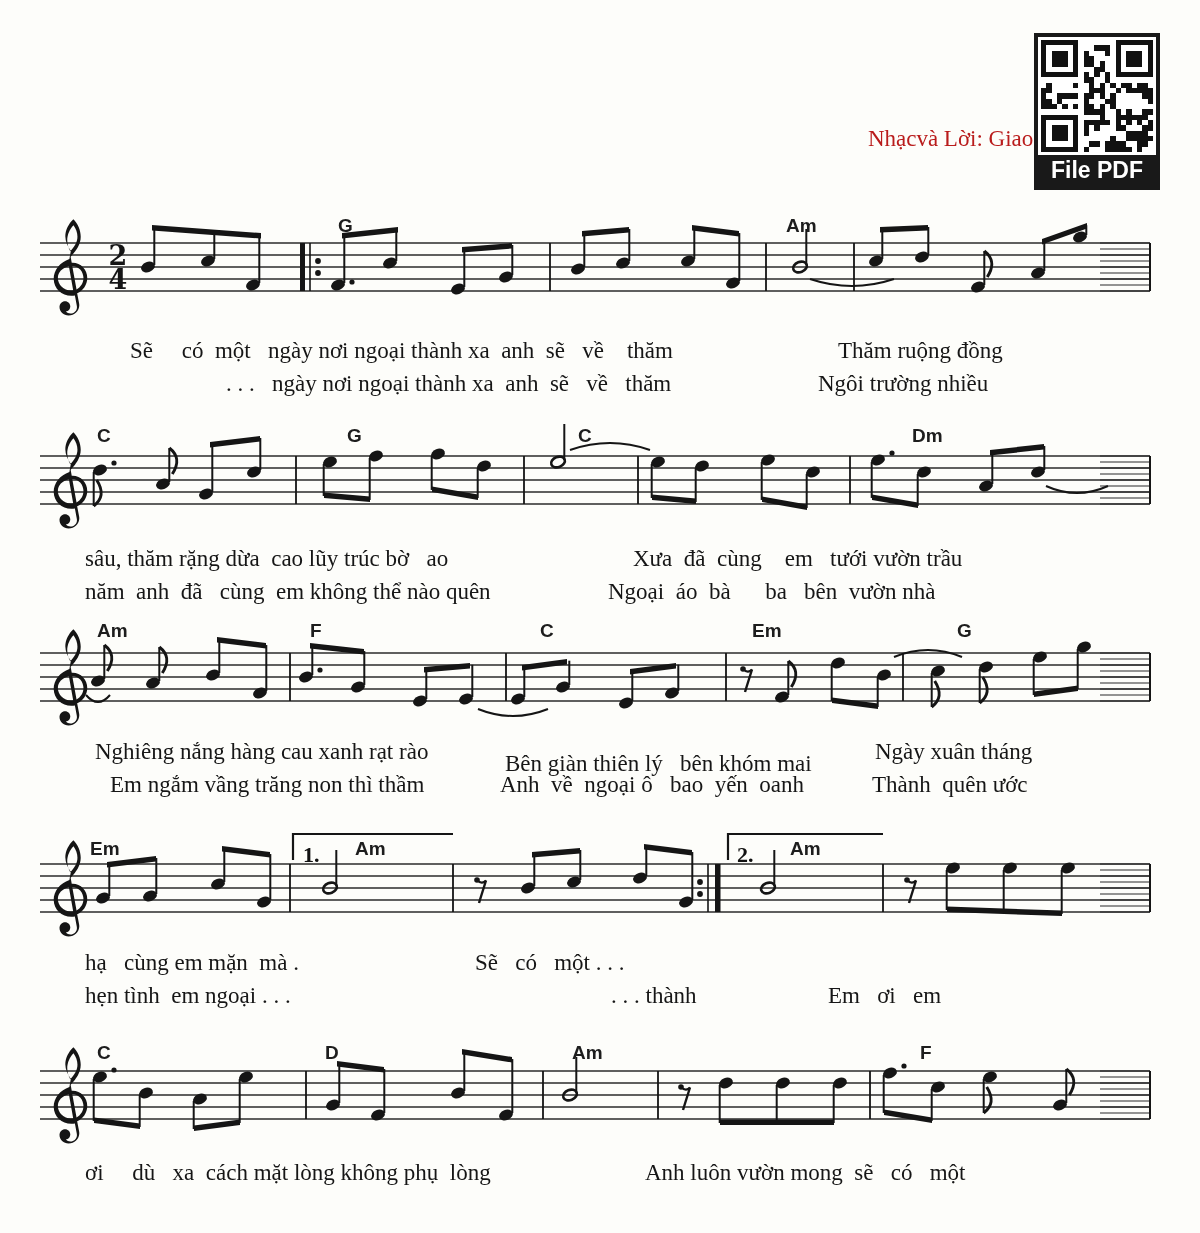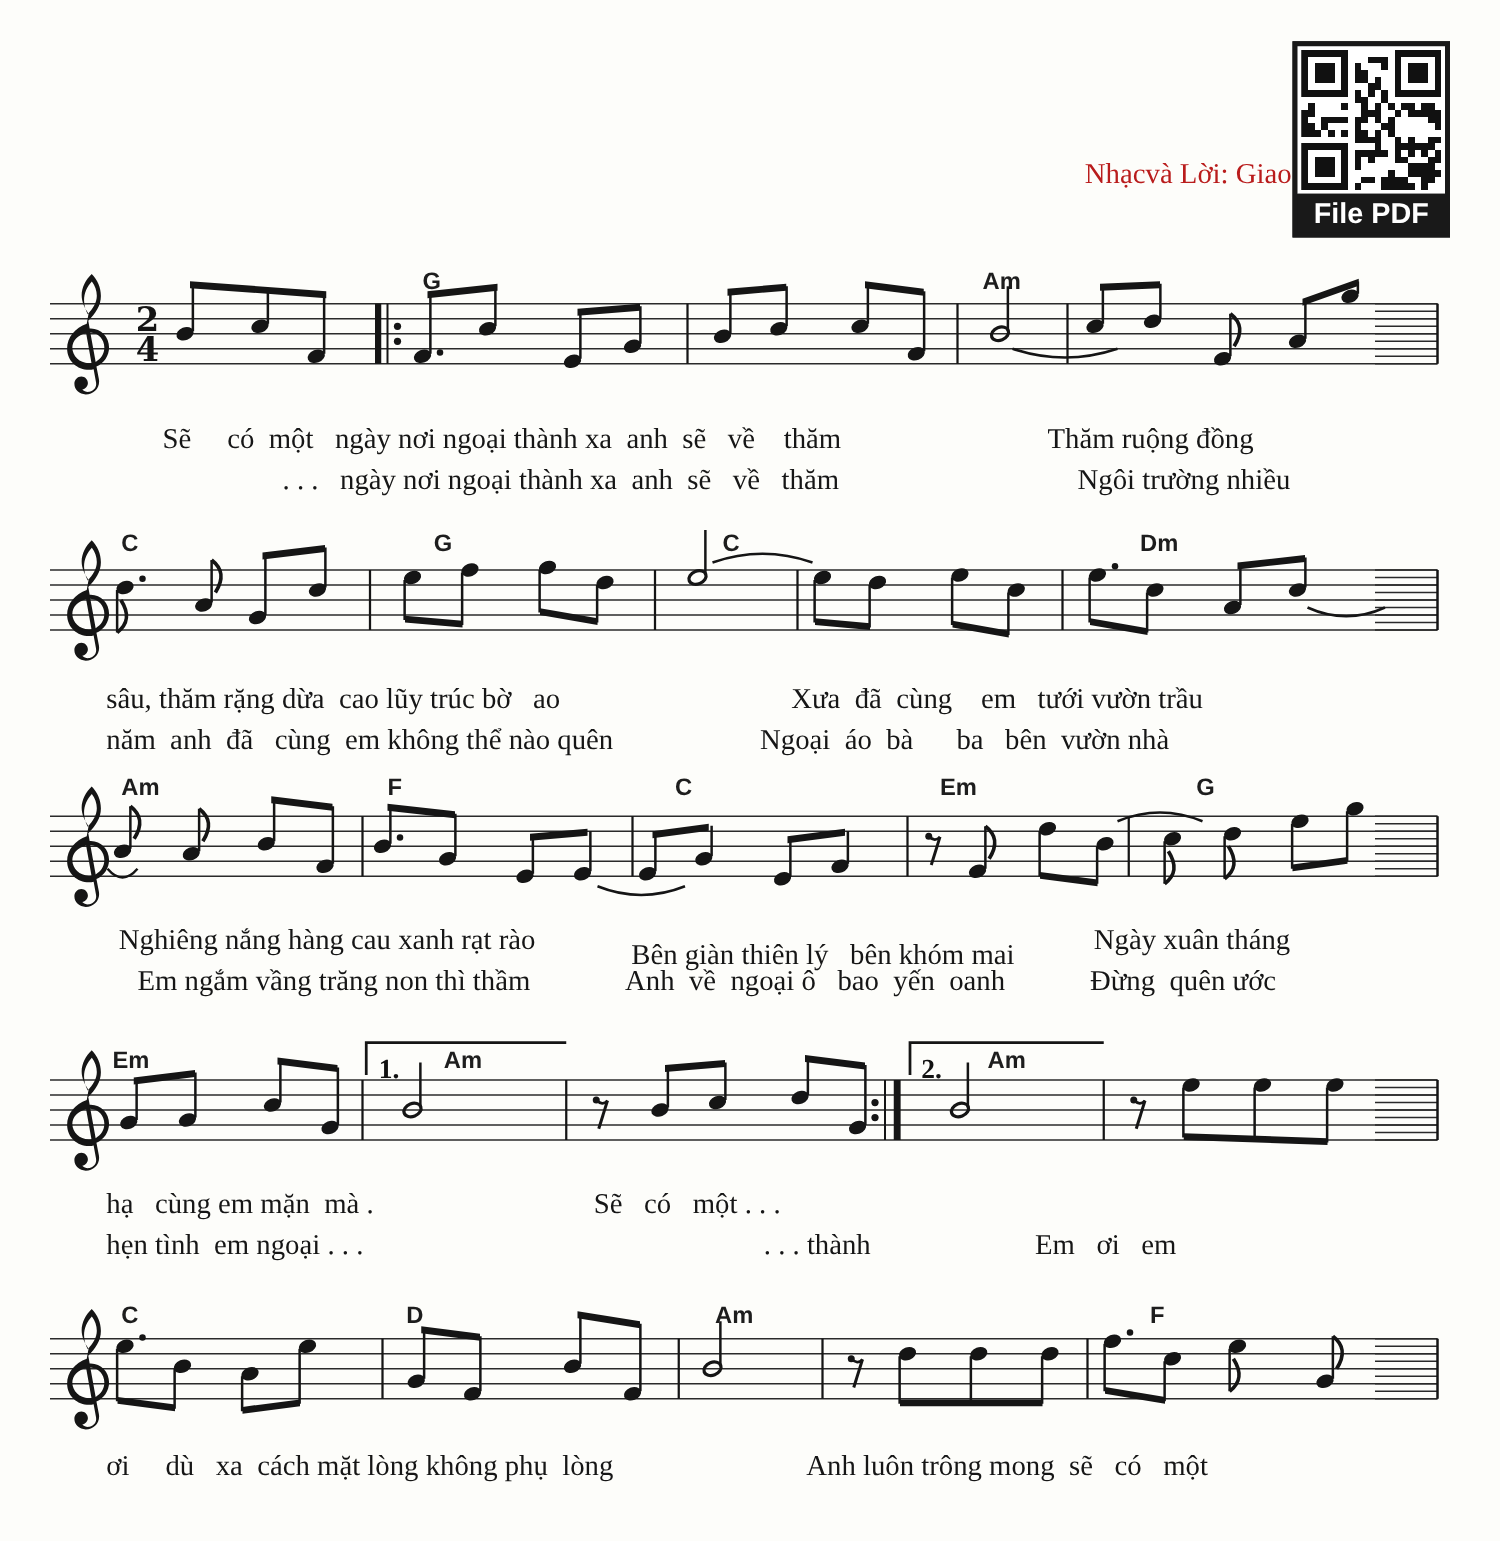--- a/index.html
+++ b/index.html
@@ -332,21 +332,21 @@
         <line x1="1048.3" y1="32" x2="1048.3" y2="22.248888888888906" stroke="#151515" stroke-width="2"></line>
         <polygon points="1004,36 1049,20 1049,25.5 1004,41.5" fill="#151515"></polygon>
       </svg>
       <span class="chord" style="left: 338px; top: 12px;">G</span>
       <span class="chord" style="left: 786px; top: 12px;">Am</span>
     </div>
   <div class="lyrics" id="lyr1">
       <span class="lyric-seg" style="left: 130px; top: 0px;">Sẽ     có  một   ngày nơi ngoại thành xa  anh  sẽ   về    thăm</span>
       <span class="lyric-seg" style="left: 838px; top: 0px;">Thăm ruộng đồng</span>
       <span class="lyric-seg" style="left: 226px; top: 33px;">. . .   ngày nơi ngoại thành xa  anh  sẽ   về   thăm</span>
-      <span class="lyric-seg" style="left: 818px; top: 33px; margin-left: 44px;">Ngôi trường nhiều</span>
+      <span class="lyric-seg" style="left: 818px; top: 33px;">Ngôi trường nhiều</span>
     </div>
 
   <div class="system" id="sys2">
       <svg class="staff" viewBox="0 0 1120 125">
         <line x1="2" y1="40" x2="1112" y2="40" stroke="#2a2a2a" stroke-width="1.3"></line>
         <line x1="2" y1="52" x2="1112" y2="52" stroke="#2a2a2a" stroke-width="1.3"></line>
         <line x1="2" y1="64" x2="1112" y2="64" stroke="#2a2a2a" stroke-width="1.3"></line>
         <line x1="2" y1="76" x2="1112" y2="76" stroke="#2a2a2a" stroke-width="1.3"></line>
         <line x1="2" y1="88" x2="1112" y2="88" stroke="#2a2a2a" stroke-width="1.3"></line>
         <line x1="1062" y1="40" x2="1112" y2="40" stroke="#2a2a2a" stroke-width="1.2"></line>
@@ -509,21 +509,21 @@
       <span class="chord" style="left: 540px; top: 7px;">C</span>
       <span class="chord" style="left: 752px; top: 7px;">Em</span>
       <span class="chord" style="left: 957px; top: 7px;">G</span>
     </div>
   <div class="lyrics" id="lyr3">
       <span class="lyric-seg" style="left: 95px; top: 0px;">Nghiêng nắng hàng cau xanh rạt rào</span>
       <span class="lyric-seg" style="left: 505px; top: 0px; margin-top: 12px;">Bên giàn thiên lý   bên khóm mai</span>
       <span class="lyric-seg" style="left: 875px; top: 0px;">Ngày xuân tháng</span>
       <span class="lyric-seg" style="left: 110px; top: 33px;">Em ngắm vầng trăng non thì thầm</span>
       <span class="lyric-seg" style="left: 500px; top: 33px;">Anh  về  ngoại ô   bao  yến  oanh</span>
-      <span class="lyric-seg" style="left: 872px; top: 33px;">Đừng  quên ước</span>
+      <span class="lyric-seg" style="left: 872px; top: 33px;">Thành  quên ước</span>
     </div>
 
   <div class="system" id="sys4">
       <svg class="staff" viewBox="0 0 1120 125">
         <line x1="2" y1="40" x2="1112" y2="40" stroke="#2a2a2a" stroke-width="1.3"></line>
         <line x1="2" y1="52" x2="1112" y2="52" stroke="#2a2a2a" stroke-width="1.3"></line>
         <line x1="2" y1="64" x2="1112" y2="64" stroke="#2a2a2a" stroke-width="1.3"></line>
         <line x1="2" y1="76" x2="1112" y2="76" stroke="#2a2a2a" stroke-width="1.3"></line>
         <line x1="2" y1="88" x2="1112" y2="88" stroke="#2a2a2a" stroke-width="1.3"></line>
         <line x1="1062" y1="40" x2="1112" y2="40" stroke="#2a2a2a" stroke-width="1.2"></line>
@@ -666,15 +666,15 @@
         <line x1="1028.3" y1="72" x2="1028.3" y2="38" stroke="#151515" stroke-width="2"></line>
         <path d="M1028.3,38 c9,7 10,15 3,26" stroke="#151515" stroke-width="3" fill="none"></path>
       </svg>
       <span class="chord" style="left: 97px; top: 11px;">C</span>
       <span class="chord" style="left: 325px; top: 11px;">D</span>
       <span class="chord" style="left: 572px; top: 11px;">Am</span>
       <span class="chord" style="left: 920px; top: 11px;">F</span>
     </div>
   <div class="lyrics" id="lyr5">
       <span class="lyric-seg" style="left: 85px; top: 0px;">ơi     dù   xa  cách mặt lòng không phụ  lòng</span>
-      <span class="lyric-seg" style="left: 645px; top: 0px;">Anh luôn trông mong  sẽ   có   một</span>
+      <span class="lyric-seg" style="left: 645px; top: 0px;">Anh luôn vườn mong  sẽ   có   một</span>
     </div>
 </div>
 
 </body></html>

